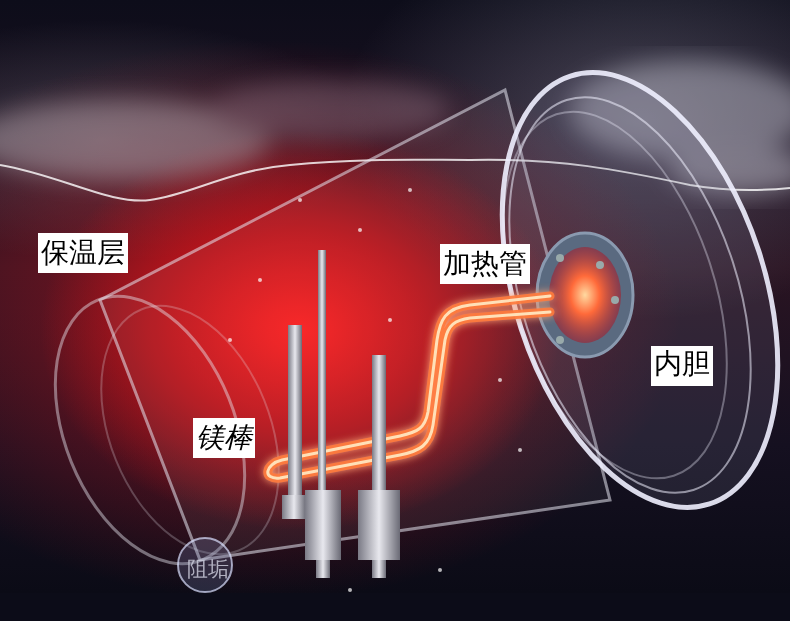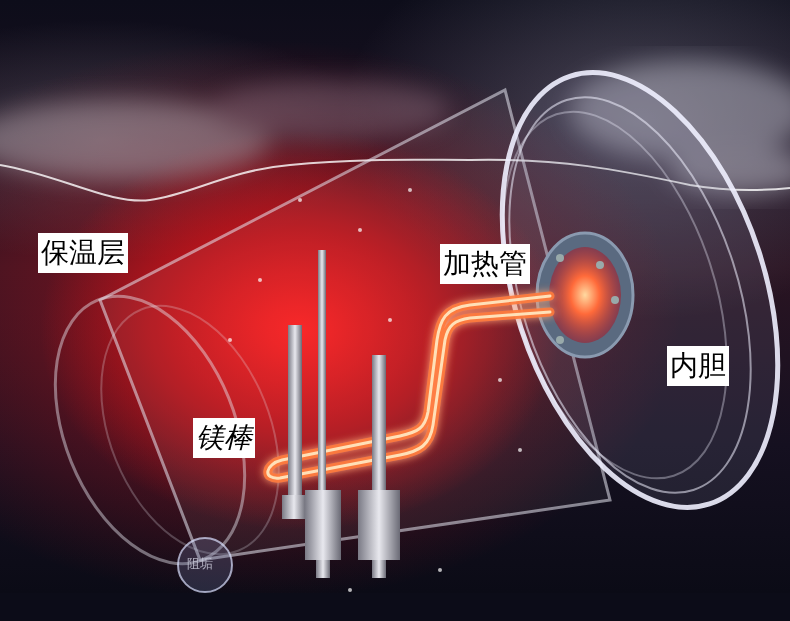--- a/index.html
+++ b/index.html
@@ -14,21 +14,21 @@
       linear-gradient(180deg, #0d0d1a 0%, #1a1020 25%, #2a1422 45%, #151020 75%, #0b0b16 100%);
   }
   .label {
     position:absolute; background:#ffffff; color:#000;
     font-family:"DejaVu Sans", sans-serif; font-weight:normal;
     font-size:28px; line-height:40px; padding:0 3px;
     white-space:nowrap;
   }
   .bubble-text {
     position:absolute; color:rgba(200,200,215,0.85);
-    font-family:"DejaVu Sans", sans-serif; font-size:13px;
+    font-family:"DejaVu Sans", sans-serif; font-size:21px;
   }
   svg.art { position:absolute; left:0; top:0; }
 </style>
 </head>
 <body>
 
 <div class="scene">
 
   <svg class="art" width="790" height="621" viewBox="0 0 790 621">
     <defs>
@@ -107,17 +107,17 @@
         <circle cx="520" cy="450" r="2"></circle>
         <circle cx="350" cy="590" r="2"></circle>
       <circle cx="420" cy="600" r="2"></circle>
         <circle cx="440" cy="570" r="2"></circle>
         <circle cx="230" cy="340" r="2"></circle>
     </g>
   </svg>
 
   <div class="label" style="left:38px;top:233px;">保温层</div>
   <div class="label" style="left:440px;top:244px;font-family:Liberation Serif, serif;">加热管</div>
-  <div class="label" style="left:667px;top:346px;">内胆</div>
+  <div class="label" style="left:651px;top:346px;font-family:Liberation Mono, monospace;">内胆</div>
   <div class="label" style="left:193px;top:418px;font-style:italic;">镁棒</div>
   <div class="bubble-text" style="left:187px;top:555px;">阻垢</div>
 
 </div>
 
 </body></html>

